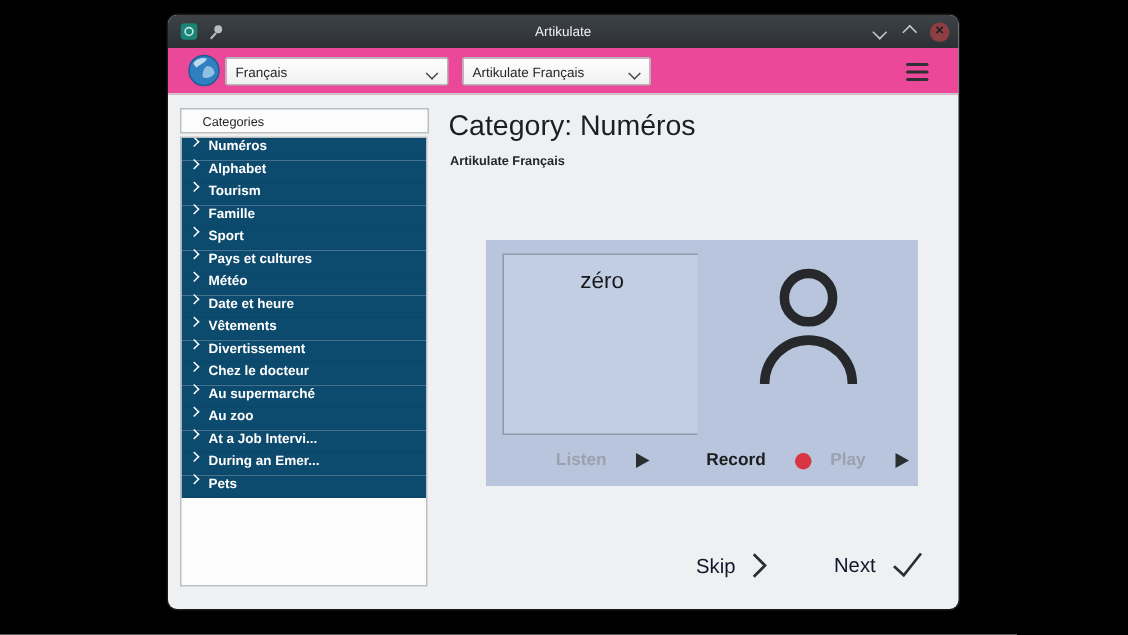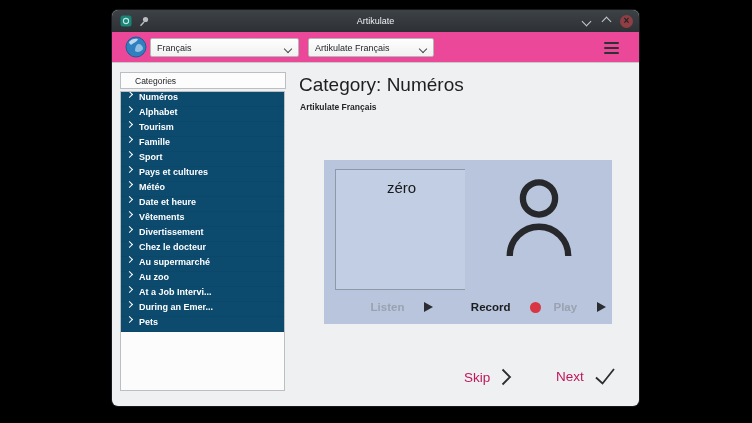--- a/index.html
+++ b/index.html
@@ -65,21 +65,21 @@
   .label-disabled{color:#9aa2b0;}
   .label-enabled{color:#1b1d1f;}
   .play-tri{width:0;height:0;border-left:9px solid #2b2e31;border-top:5.5px solid transparent;
             border-bottom:5.5px solid transparent;}
   .record-dot{width:11px;height:11px;border-radius:50%;background:#d93644;}
   .btn-group{display:flex;align-items:center;gap:20px;}
   .person{position:absolute;left:50%;top:14px;transform:translateX(-50%);}
 
   
   .footer-btn{position:absolute;top:357px;display:flex;align-items:center;gap:10px;
-              font-size:13.5px;color:#be185d;}
+              font-size:13.5px;color:#0f172a;}
   .skip-btn{left:352px;}
   .next-btn{left:444px;}
 </style>
 </head>
 <body>
 
 <div class="stage">
   <div class="window">
 
     <div class="titlebar">

